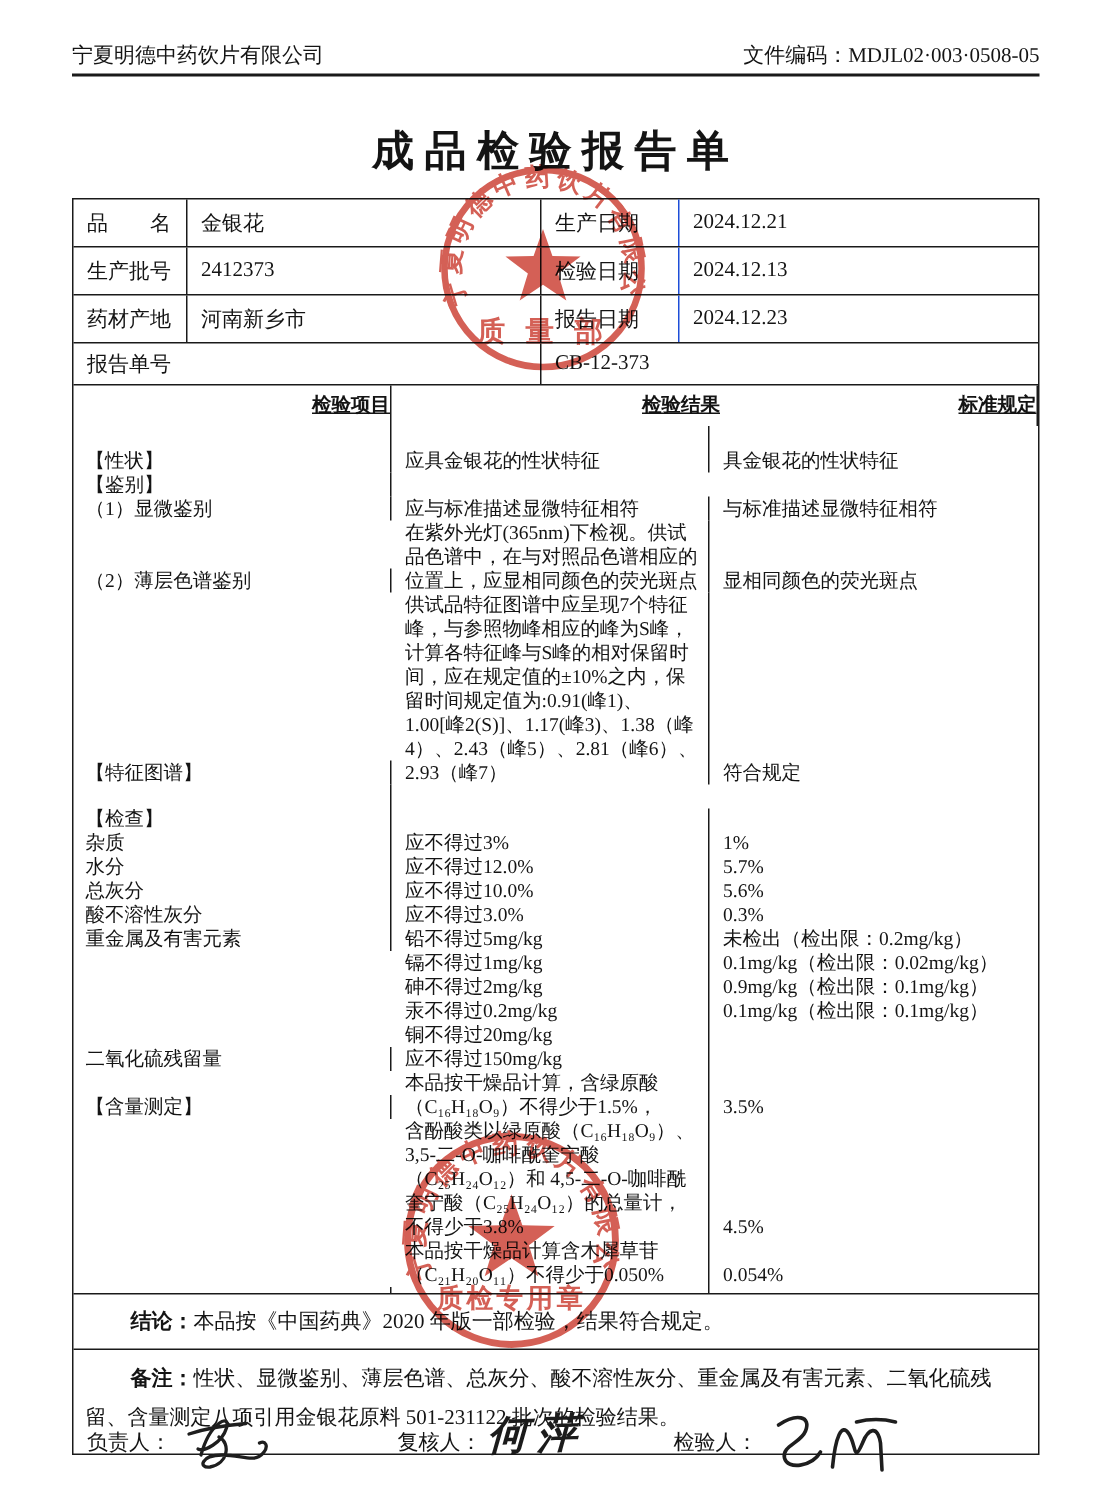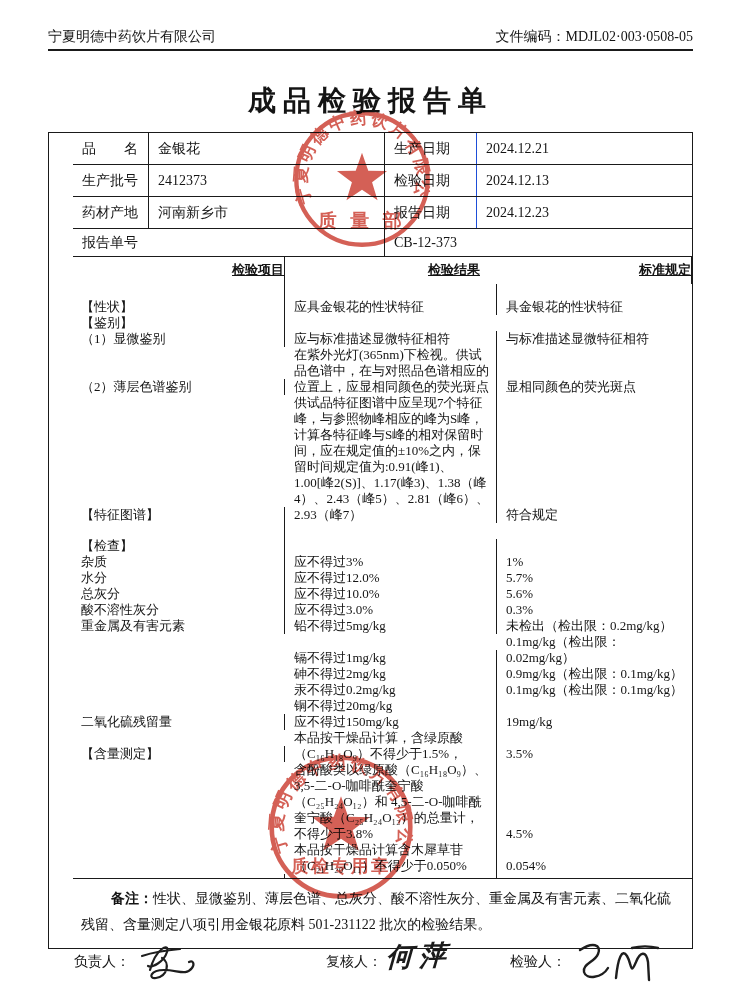--- a/index.html
+++ b/index.html
@@ -10,21 +10,21 @@
   }
   
   .page-header{position:absolute;top:28px;left:48px;width:645px;
     display:flex;justify-content:space-between;font-size:14px;}
   .header-rule{position:absolute;top:49px;left:48px;width:645px;height:0;
     border-top:2px solid #1a1a1a;}
   .doc-title{position:absolute;top:82px;left:0;width:741px;text-align:center;
     font-size:28px;font-weight:bold;letter-spacing:7px;}
   
   .sheet{position:absolute;top:132px;left:48px;width:645px;
-    border:1px solid #1a1a1a;box-sizing:border-box;padding-left:24px;}
+    border:1px solid #1a1a1a;box-sizing:border-box;}
   
   .info-row{display:flex;height:31px;border-bottom:1px solid #1a1a1a;
     font-size:14px;align-items:stretch;}
   .info-row .cell{display:flex;align-items:center;padding-left:9px;box-sizing:border-box;}
   .il1{width:76px;border-right:1px solid #1a1a1a;}
   .iv1{width:236px;border-right:1px solid #1a1a1a;}
   .il2{width:92px;border-right:1px solid #1d4ed8;}
   .iv2{flex:1;}
   .info-row.last{height:27px;}
   .irl{width:312px;border-right:1px solid #1a1a1a;}
@@ -42,28 +42,28 @@
   .c1{width:212px;border-right:1px solid #1a1a1a;padding-left:8px;}
   .c2{width:212px;border-right:1px solid #1a1a1a;padding:0 5px 0 9px;}
   .c3{flex:1;padding:0 4px 0 9px;}
   .trow.pt .c{padding-top:15px;}
   .trow.pb .c{padding-bottom:4px;}
   
   .concl{border-bottom:1px solid #1a1a1a;font-size:14px;padding:9px 8px 9px 38px;}
   .concl b,.remark b{font-weight:bold;}
   .remark{font-size:14px;line-height:26px;padding:7px 8px 10px 8px;text-indent:30px;}
   
-  .sig-row{position:absolute;top:936px;left:68px;width:645px;display:flex;
+  .sig-row{position:absolute;top:936px;left:52px;width:645px;display:flex;
     align-items:center;font-size:14px;}
   .sig-label{white-space:nowrap;}
   .sig-art{display:inline-block;margin:0 6px;}
   .sig-name{font-size:27px;font-style:italic;font-weight:bold;
     transform:rotate(-2deg) skewX(-4deg);display:inline-block;color:#1b1b1b;
     letter-spacing:6px;margin:0 4px;position:relative;top:-6px;}
-  .sp1{margin-left:6px;} .sp2{margin-left:92px;} .sp3{margin-left:54px;}
+  .sp1{margin-left:6px;} .sp2{margin-left:47px;} .sp3{margin-left:54px;}
   
   .stamp{position:absolute;mix-blend-mode:multiply;opacity:0.8;pointer-events:none;}
   .stamp1{top:106px;left:289px;width:146px;height:146px;}
   .stamp2{top:750px;left:264px;width:154px;height:154px;}
 </style>
 </head>
 <body>
 
 <div class="page-header">
   <span>宁夏明德中药饮片有限公司</span>
@@ -175,39 +175,41 @@
       <div class="c c2">汞不得过0.2mg/kg</div>
       <div class="c c3">0.1mg/kg（检出限：0.1mg/kg）</div>
     </div>
     <div class="trow">
       <div class="c c1"></div>
       <div class="c c2">铜不得过20mg/kg</div>
     </div>
     <div class="trow">
       <div class="c c1">二氧化硫残留量</div>
       <div class="c c2">应不得过150mg/kg</div>
-      <div class="c c3">19mg/kg</div>
     </div>
     <div class="trow">
       <div class="c c1">【含量测定】</div>
       <div class="c c2">本品按干燥品计算，含绿原酸（C₁₆H₁₈O₉）不得少于1.5%，</div>
       <div class="c c3">3.5%</div>
     </div>
     <div class="trow">
       <div class="c c1"></div>
       <div class="c c2">含酚酸类以绿原酸（C₁₆H₁₈O₉）、3,5-二-O-咖啡酰奎宁酸（C₂₅H₂₄O₁₂）和 4,5-二-O-咖啡酰奎宁酸（C₂₅H₂₄O₁₂）的总量计，不得少于3.8%</div>
       <div class="c c3">4.5%</div>
     </div>
     <div class="trow pb">
       <div class="c c1"></div>
       <div class="c c2">本品按干燥品计算含木犀草苷（C₂₁H₂₀O₁₁）不得少于0.050%</div>
       <div class="c c3">0.054%</div>
     </div>
   </div>
 
+  <div class="concl">
+    <b>结论：</b><span>本品按《中国药典》2020 年版一部检验，结果符合规定。</span>
+  </div>
 
   <div class="remark">
     <b>备注：</b><span>性状、显微鉴别、薄层色谱、总灰分、酸不溶性灰分、重金属及有害元素、二氧化硫残留、含量测定八项引用金银花原料 501-231122 批次的检验结果。</span>
   </div>
 </div>
 
 <div class="sig-row">
   <span class="sig-label sp1">负责人：</span>
   <svg class="sig-art" width="92" height="52" viewBox="0 0 92 52">
     <g fill="none" stroke="#1e1e1e" stroke-width="2.2" stroke-linecap="round">

